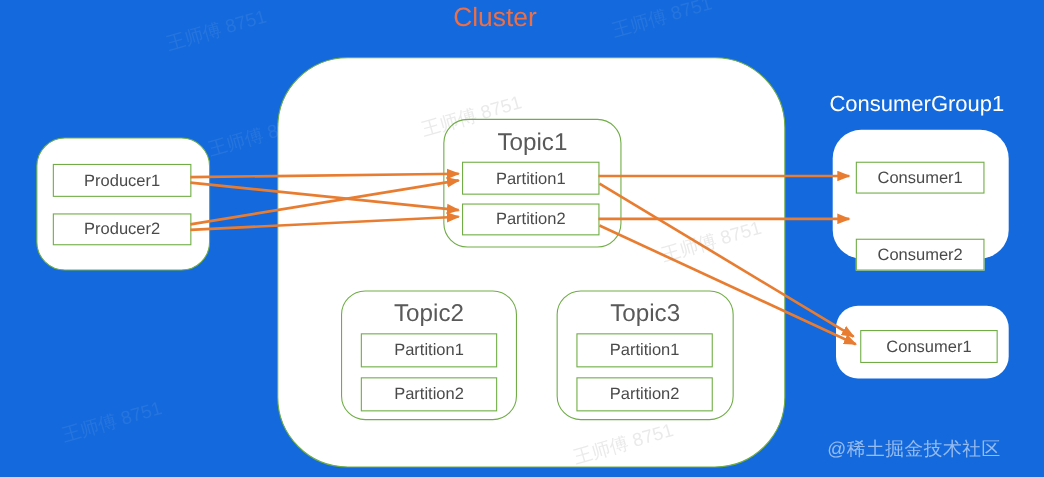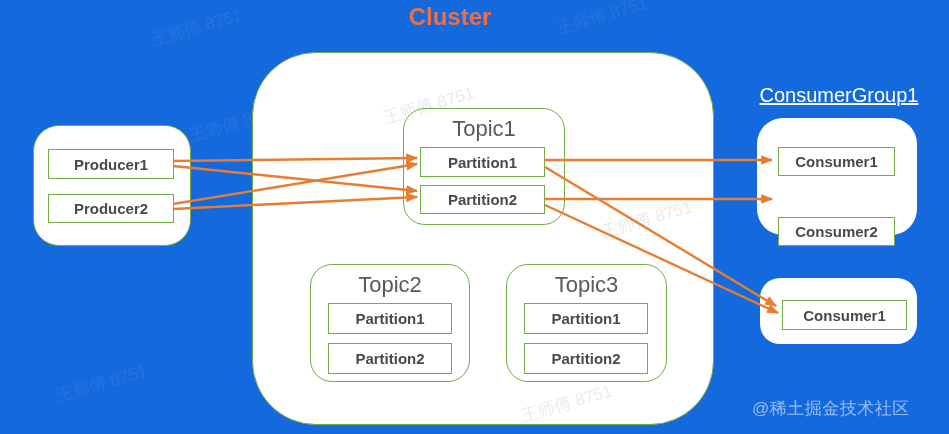--- a/index.html
+++ b/index.html
@@ -11,21 +11,21 @@
     overflow:hidden;
   }
   .arrow-layer{
     position:absolute;left:0;top:0;width:949px;height:434px;
     pointer-events:none;
     z-index:3;
   }
   .cluster-title{
     position:absolute;left:300px;top:3px;width:300px;
     text-align:center;
-    font-size:24px;color:#EC6F46;font-weight:700;
+    font-size:24px;color:#EC6F46;font-weight:400;
     z-index:2;
   }
   .big-box{
     position:absolute;left:252px;top:52px;width:460px;height:371px;
     background:#ffffff;border:1px solid #70AD47;border-radius:64px;
     z-index:1;
   }
   .group-box{
     position:absolute;background:#ffffff;
     border:1.5px solid #70AD47;border-radius:26px;
@@ -43,33 +43,31 @@
   .topic-title{
     position:absolute;left:0;right:0;top:7px;
     text-align:center;font-size:22px;color:#595959;
   }
   .item-rect{
     position:absolute;
     background:#ffffff;border:1.5px solid #70AD47;
     display:flex;align-items:center;justify-content:center;
     font-size:15px;color:#4a4a4a;
     z-index:2;
-    font-weight:bold;
   }
   .cg-box{
     position:absolute;background:#ffffff;border-radius:26px;
     z-index:2;
   }
   .cg1-box{left:757px;top:118px;width:160px;height:117px;}
   .cg2-box{left:760px;top:278px;width:157px;height:66px;border-radius:20px;}
   .cg-title{
-    position:absolute;width:170px;text-align:center;
+    position:absolute;width:170px;
     font-size:20px;color:#ffffff;
     z-index:2;
-    text-decoration:underline;
   }
   .watermark{
     position:absolute;
     font-size:17px;white-space:nowrap;
     transform:rotate(-16deg);
     z-index:4;pointer-events:none;
   }
   .wm-on-blue{color:rgba(255,255,255,0.08);}
   .wm-on-white{color:rgba(140,140,140,0.18);}
   .credit{

